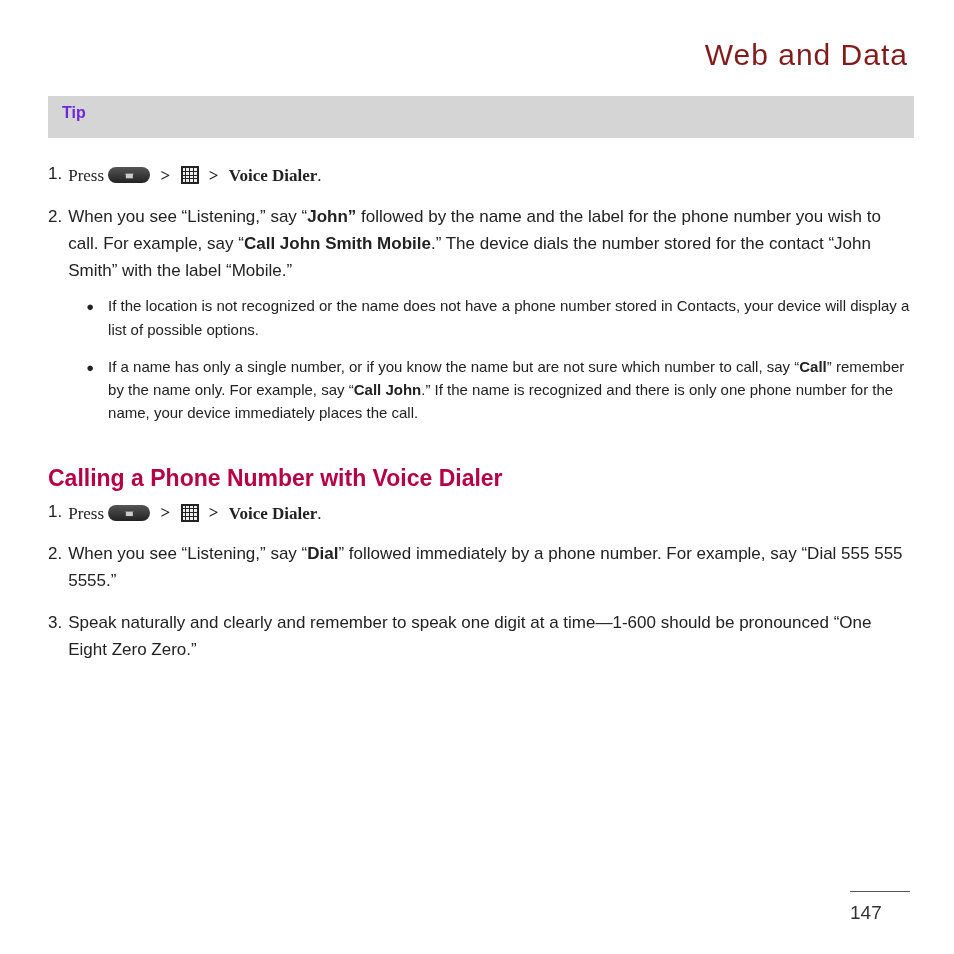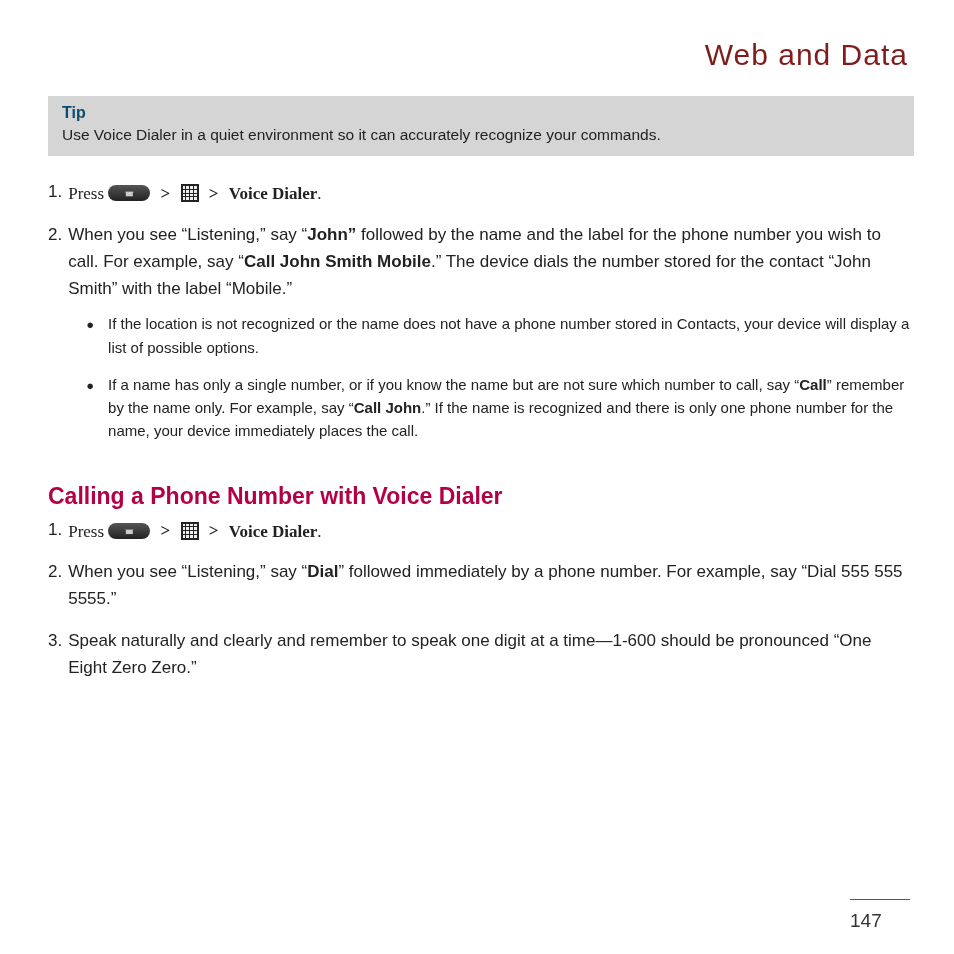--- a/index.html
+++ b/index.html
@@ -20,21 +20,21 @@
     letter-spacing: 1px;
     margin-bottom: 24px;
     padding-right: 6px;
   }
   .tip-box {
     background: #d5d5d5;
     padding: 8px 14px 12px 14px;
     margin-bottom: 22px;
   }
   .tip-title {
-    color: #0c4a6e;
+    color: #6d28d9;
     font-weight: 700;
     font-size: 16px;
     margin-bottom: 4px;
   }
   .tip-body {
     font-size: 15.5px;
     color: #222;
   }
   .section-heading {
     color: #b30047;
@@ -100,21 +100,21 @@
   }
   .grid-icon span { background: #eee; }
   .sep {
     display: inline-block;
     margin: 0 6px;
     color: #222;
     font-weight: 700;
   }
   .page-number {
     position: absolute;
-    bottom: 22px;
+    bottom: 30px;
     right: 44px;
     font-size: 19px;
     color: #333;
   }
   .page-number::before {
     content: "";
     display: block;
     width: 60px;
     border-top: 1px solid #555;
     margin-bottom: 10px;
@@ -124,21 +124,20 @@
   .inline-flow { display: inline; font-family: Liberation Serif, serif; }
   .inline-flow > * { vertical-align: middle; }
 </style>
 </head>
 <body>
 
 <div class="page-header">Web and Data</div>
 
 <div class="tip-box">
   <div class="tip-title">Tip</div>
-  <div class="tip-body">Use Voice Dialer in a quiet environment so it can accurately recognize your commands.</div>
 </div>
 
 <div class="section-block">
   <ol class="step-list">
     <li class="step">
       <span class="num">1.</span>
       <span class="body inline-flow">
         <span>Press </span>
         <span class="icon home-key"></span>
         <span class="sep">&gt;</span>

